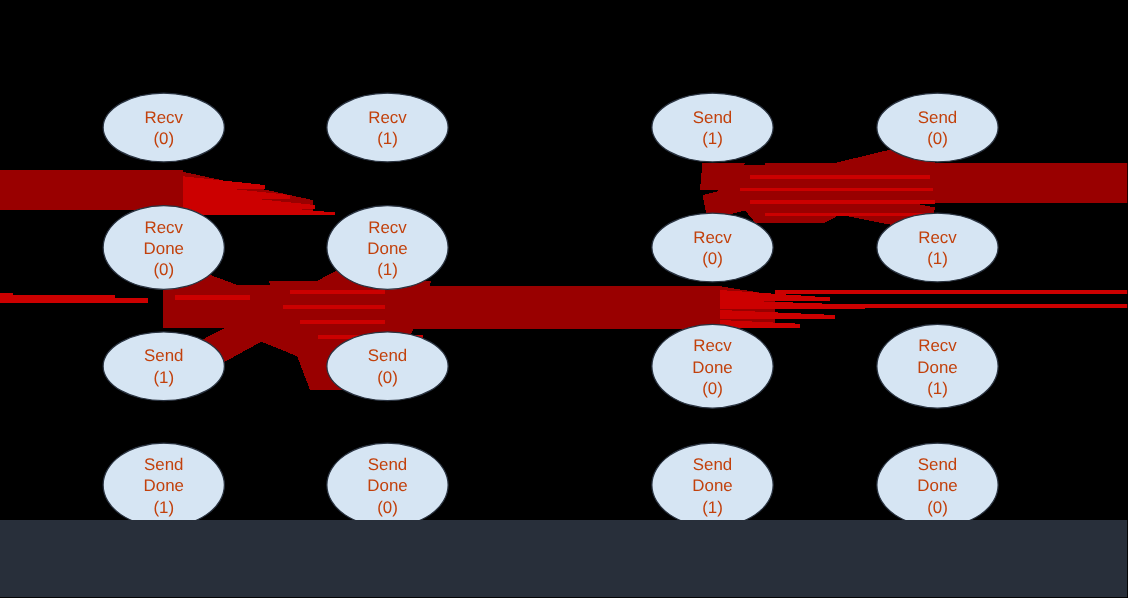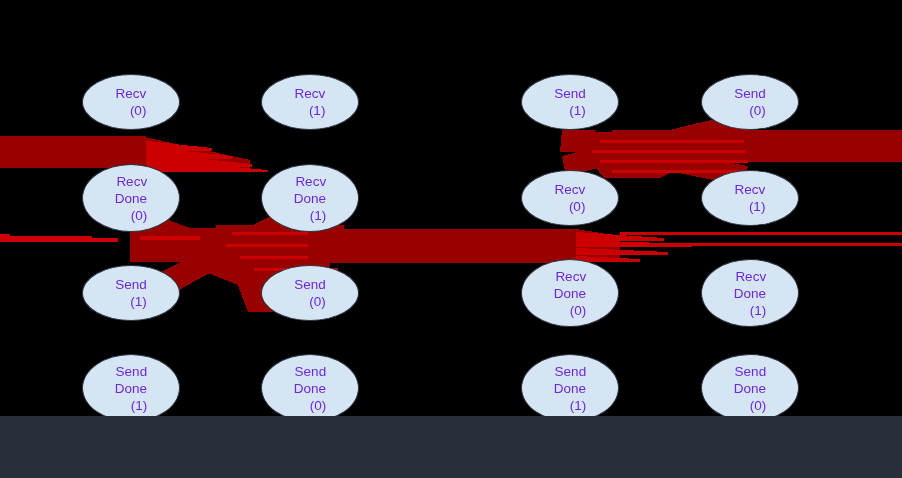--- a/index.html
+++ b/index.html
@@ -34,24 +34,24 @@
     display: flex;
     align-items: center;
     justify-content: center;
     background: #d6e5f3;
     border: 1px solid #2a3340;
     border-radius: 50%;
     box-sizing: border-box;
     transform: translate(-50%, -50%);
   }
   .node-label {
-    color: #6d28d9;
+    color: #c2410c;
     font-size: 13.5px;
     line-height: 17px;
-    text-align: right;
+    text-align: center;
     white-space: pre;
     font-family: "Liberation Sans", sans-serif;
     pointer-events: none;
   }
   #footer-bar {
     position: absolute;
     left: 0;
     width: 902px;
     background: #282f3a;
   }

